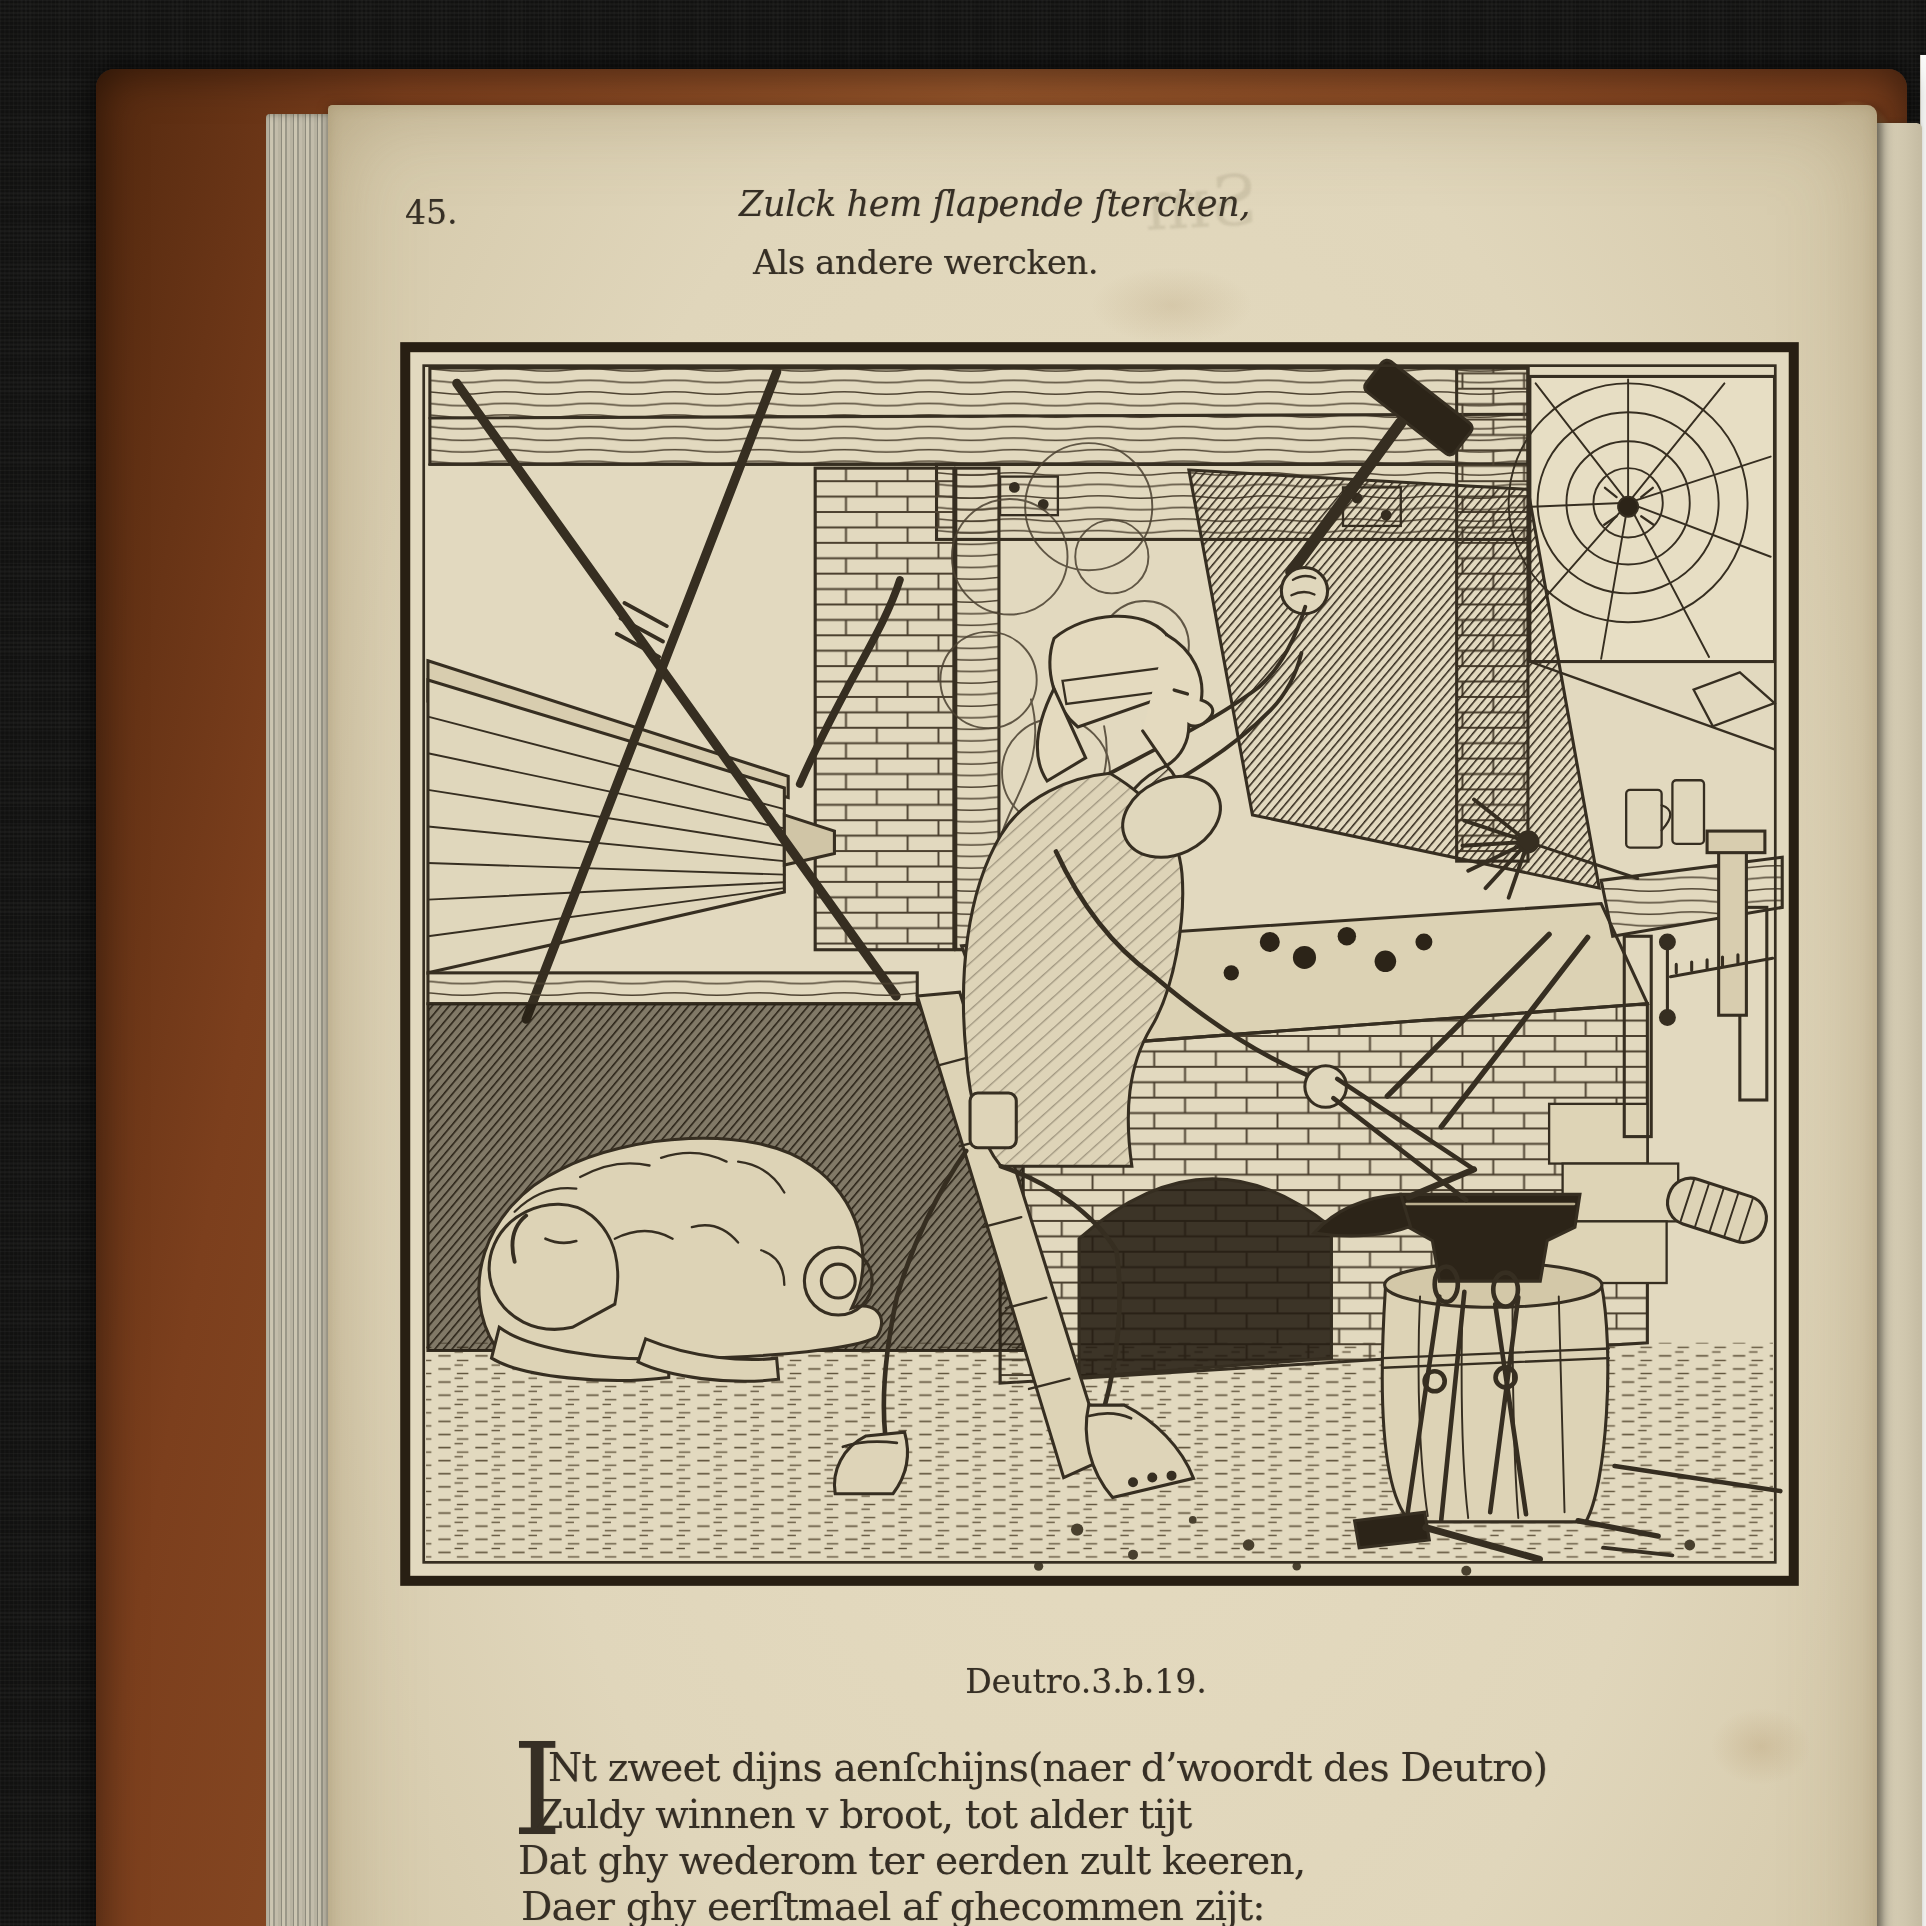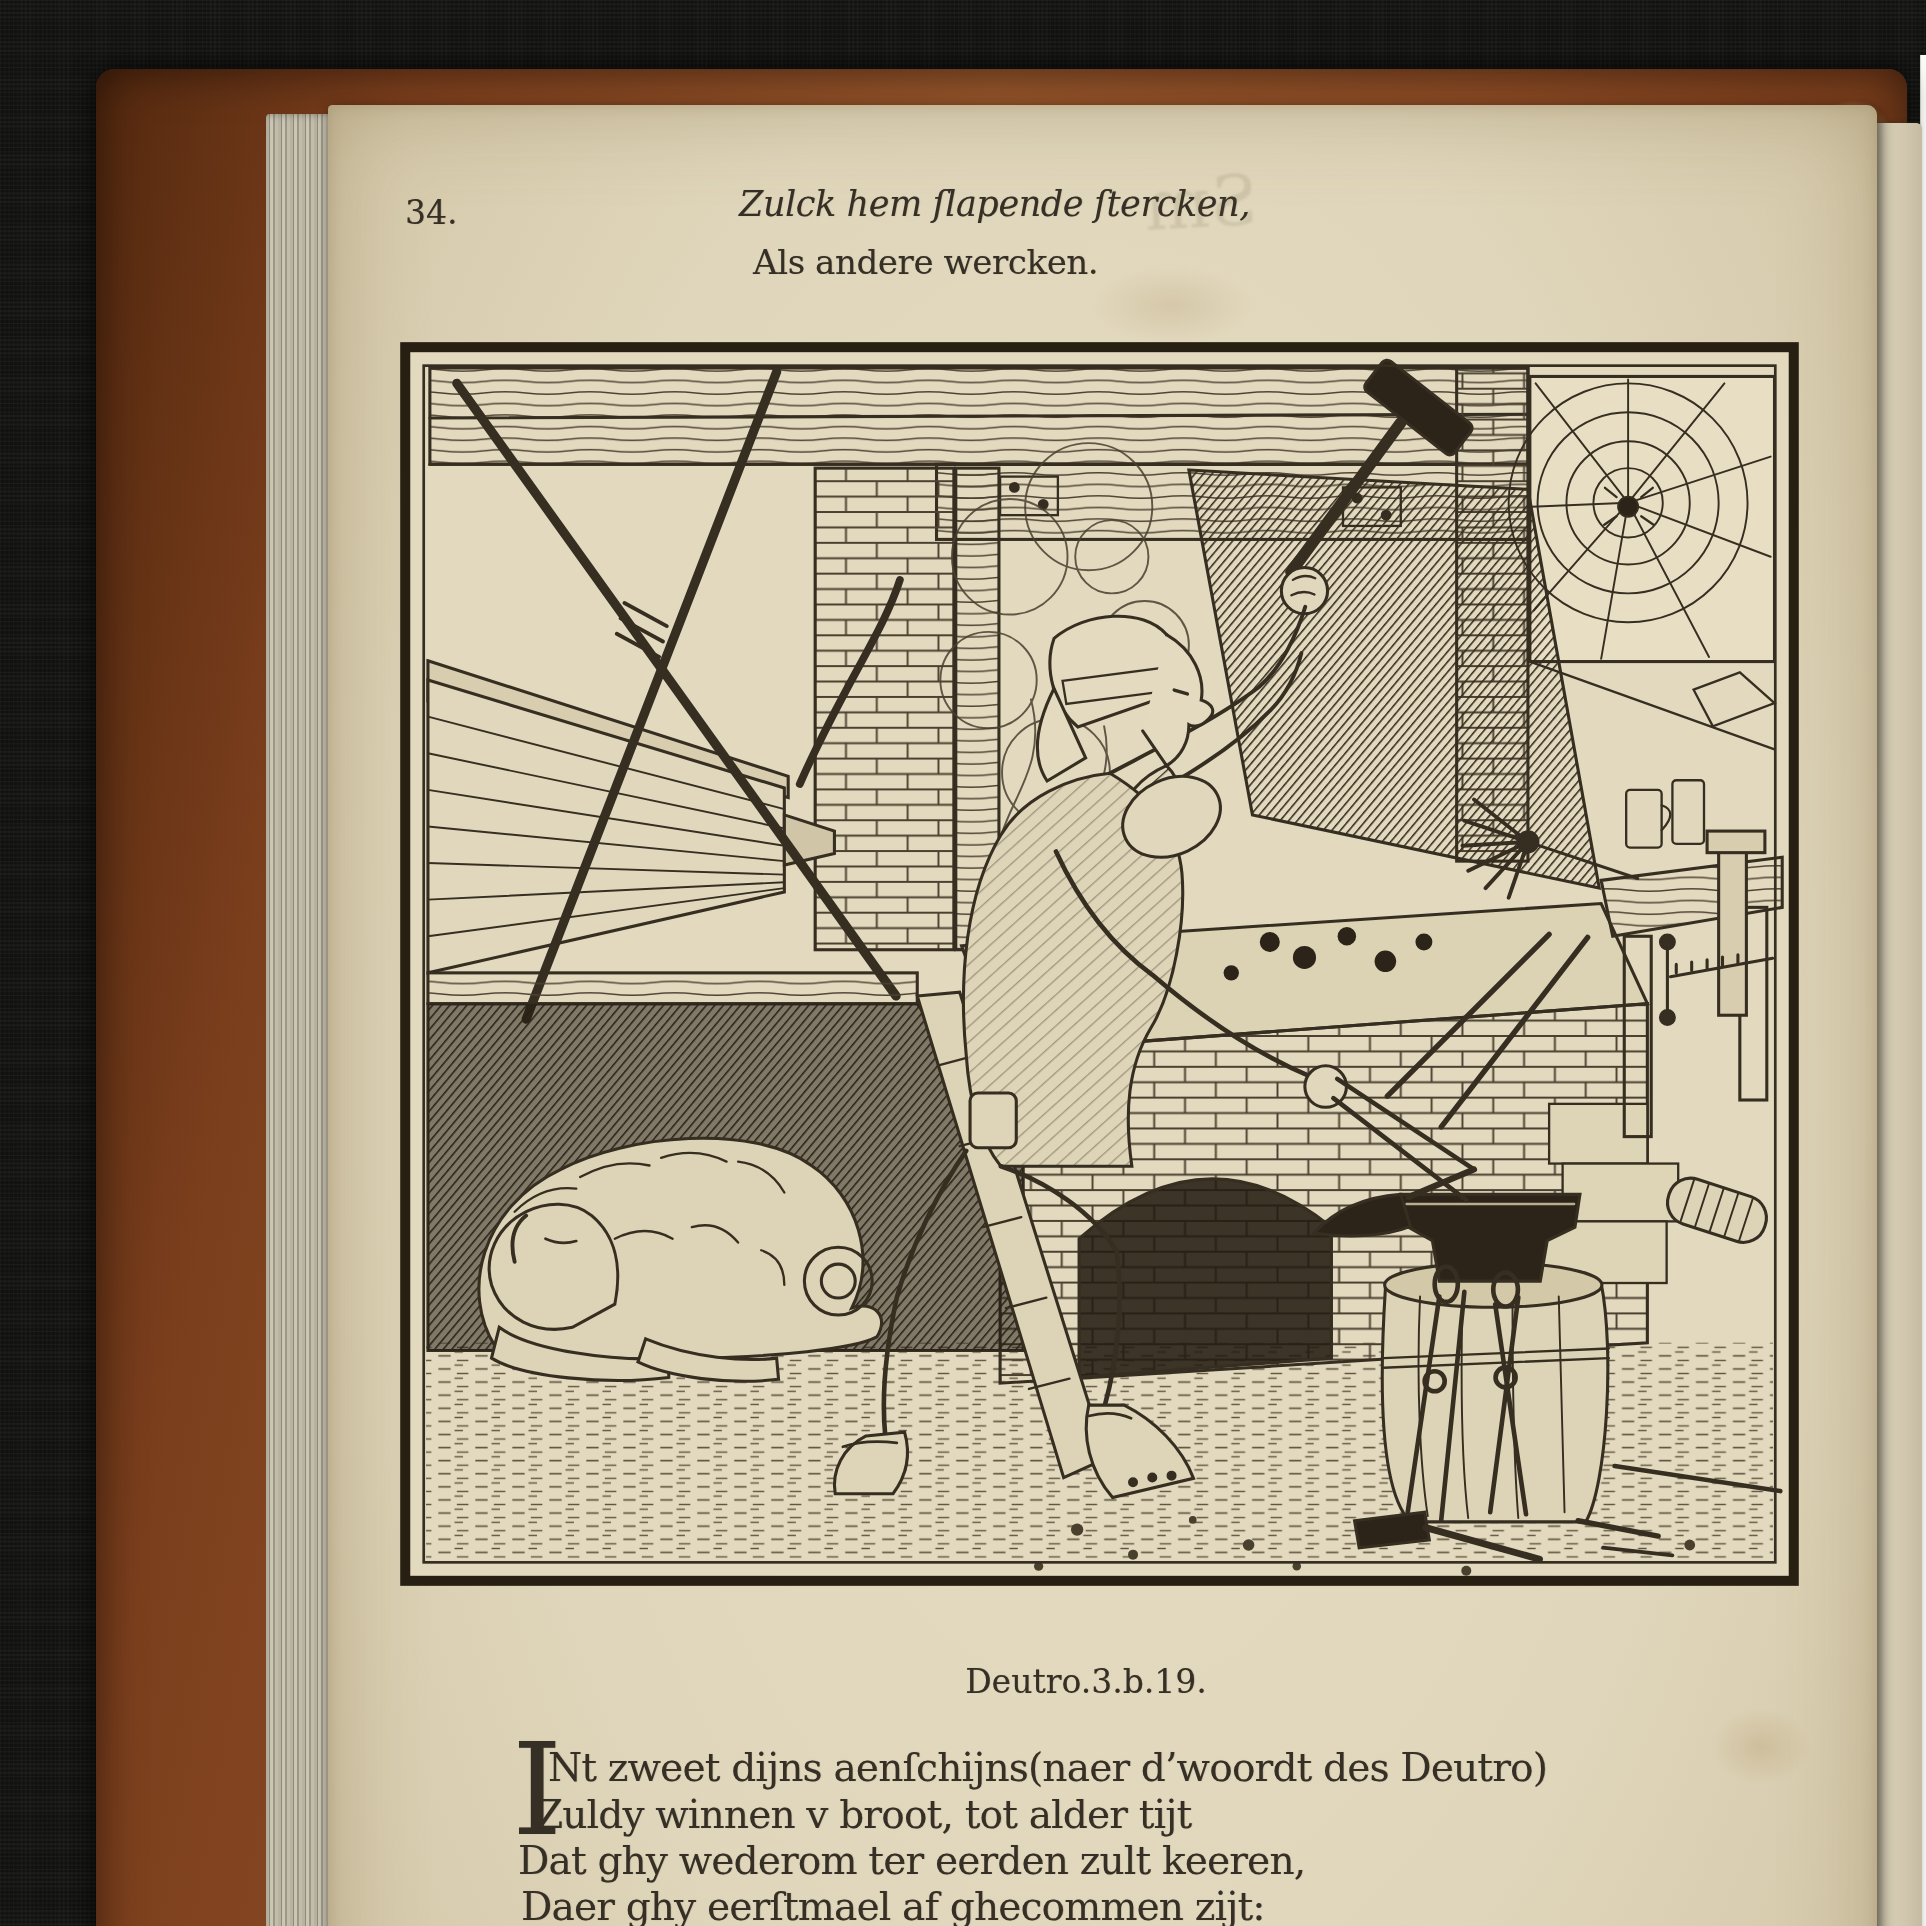--- a/index.html
+++ b/index.html
@@ -78,21 +78,21 @@
 <div class="abs leather"></div>
 <div class="abs page-stack"></div>
 <div class="abs facing-page"></div>
 
 <div class="abs page">
 
   <div class="abs fox f2"></div>
   <div class="abs fox f3"></div>
   <div class="abs fox f4"></div>
 
-  <div class="abs ink page-number">34.</div>
+  <div class="abs ink page-number">45.</div>
   <div class="abs ink header-l1">Zulck hem ſlapende ſtercken,</div>
   <div class="abs ink header-l2">Als andere wercken.</div>
   <div class="abs ghost">Sm</div>
 
   <svg class="abs engraving" width="1401" height="1246" viewBox="0 0 3636 3234">
     <defs>
       <pattern id="hx" width="30" height="30" patternUnits="userSpaceOnUse" patternTransform="rotate(48)">
         <line x1="0" y1="0" x2="0" y2="30" stroke="#3d3426" stroke-width="7"></line>
       </pattern>
       <pattern id="hx2" width="17" height="17" patternUnits="userSpaceOnUse" patternTransform="rotate(40)">

